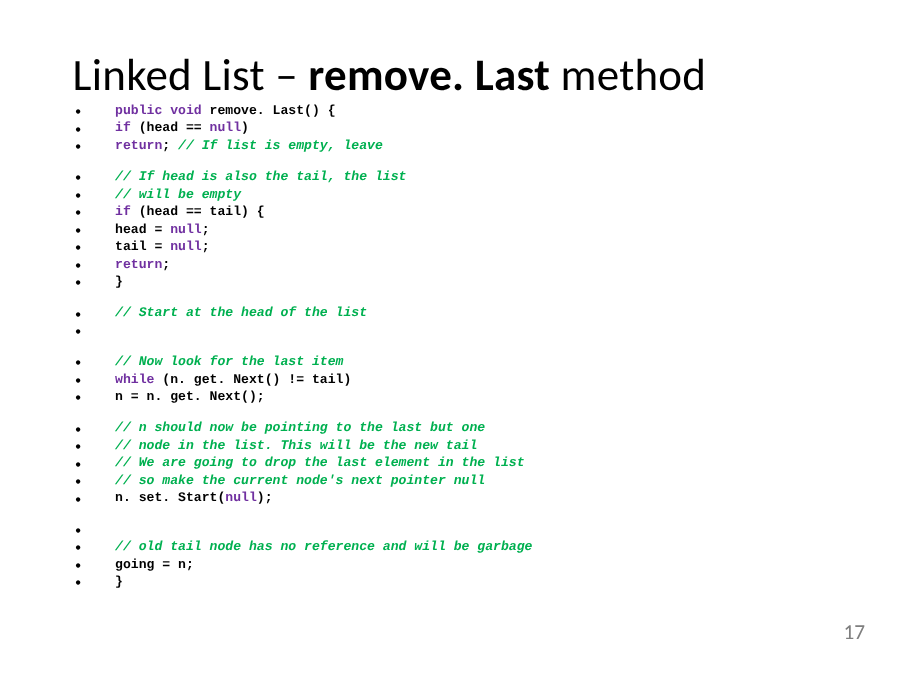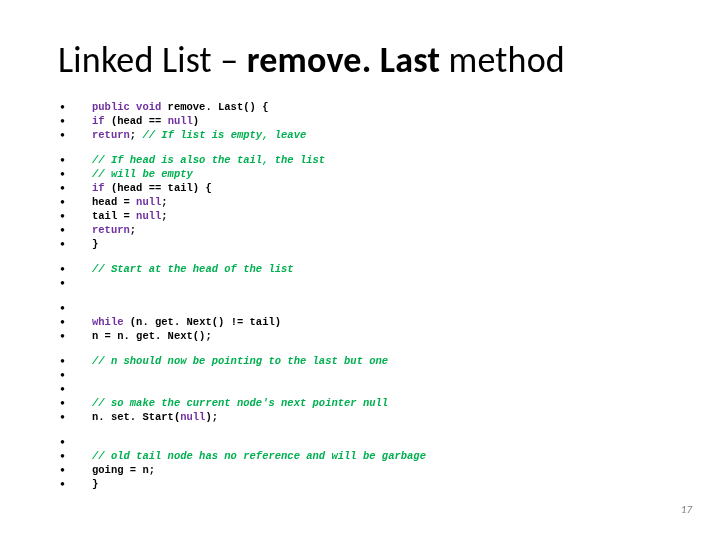--- a/index.html
+++ b/index.html
@@ -1,30 +1,30 @@
 <!DOCTYPE html>
 <html><head>
 <meta charset="utf-8">
 <style>
   * { margin: 0; padding: 0; box-sizing: border-box; }
   html, body { width: 720px; height: 540px; background: #fff; font-family: "Calibri", "Segoe UI", sans-serif; }
   .slide { position: relative; width: 720px; height: 540px; padding: 38px 58px 24px 58px; }
-  .title { font-size: 36px; font-weight: 400; color: #000; margin-bottom: 18px; letter-spacing: 0.2px; }
+  .title { font-size: 36px; font-weight: 400; color: #000; letter-spacing: 0.2px; }
   .title .light { font-weight: 300; }
   .title .bold { font-weight: 700; }
   .blocks { display: flex; flex-direction: column; gap: 11px; }
   .block { }
   .line { display: flex; align-items: flex-start; }
   .bullet { width: 34px; flex: 0 0 34px; text-align: left; padding-left: 2px; font-size: 10px; color: #000; line-height: 14px; }
   .code { font-family: "Courier New", monospace; font-size: 10.5px; font-weight: 700; line-height: 14px; white-space: pre; }
   .kw { color: #7030a0; }
   .cm { color: #00b050; font-style: italic; }
   .tx { color: #000; }
   .footer-center { position: absolute; left: 0; right: 0; bottom: 24px; text-align: center; font-size: 11px; color: #7f7f7f; }
-  .footer-right { position: absolute; right: 28px; bottom: 24px; font-size: 11px; color: #7f7f7f; font-style: italic; }
+  .footer-right { position: absolute; right: 28px; bottom: 24px; font-size: 17px; color: #7f7f7f; }
 </style>
 </head>
 <body>
 
 <div class="slide">
   <h1 class="title">
     <span class="light">Linked List – </span><span class="bold">remove. Last</span><span class="light"> method</span>
   </h1>
 
   <div class="blocks" id="blocks">
@@ -77,40 +77,43 @@
           <span class="bullet">•</span>
           <span class="code"><span class="cm">// Start at the head of the list</span></span>
         </div>
         <div class="line">
           <span class="bullet">•</span>
         </div>
       </div>
       <div class="block">
         <div class="line">
           <span class="bullet">•</span>
+          <span class="code"><span class="cm">// Now look for the last item</span></span>
         </div>
         <div class="line">
           <span class="bullet">•</span>
           <span class="code"><span class="kw">while</span><span class="tx"> (n. get. Next() != tail)</span></span>
         </div>
         <div class="line">
           <span class="bullet">•</span>
           <span class="code"><span class="tx">n = n. get. Next();</span></span>
         </div>
       </div>
       <div class="block">
         <div class="line">
           <span class="bullet">•</span>
           <span class="code"><span class="cm">// n should now be pointing to the last but one</span></span>
         </div>
         <div class="line">
           <span class="bullet">•</span>
+          <span class="code"><span class="cm">// node in the list. This will be the new tail</span></span>
         </div>
         <div class="line">
           <span class="bullet">•</span>
+          <span class="code"><span class="cm">// We are going to drop the last element in the list</span></span>
         </div>
         <div class="line">
           <span class="bullet">•</span>
           <span class="code"><span class="cm">// so make the current node's next pointer null</span></span>
         </div>
         <div class="line">
           <span class="bullet">•</span>
           <span class="code"><span class="tx">n. set. Start(</span><span class="kw">null</span><span class="tx">);</span></span>
         </div>
       </div>

